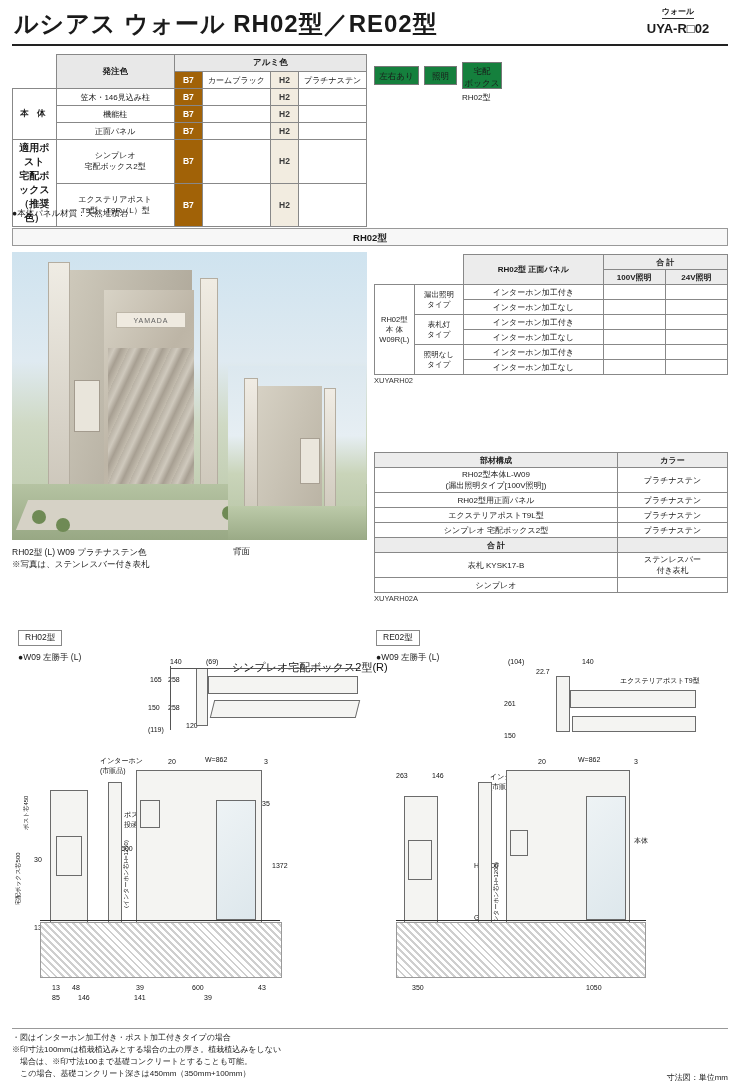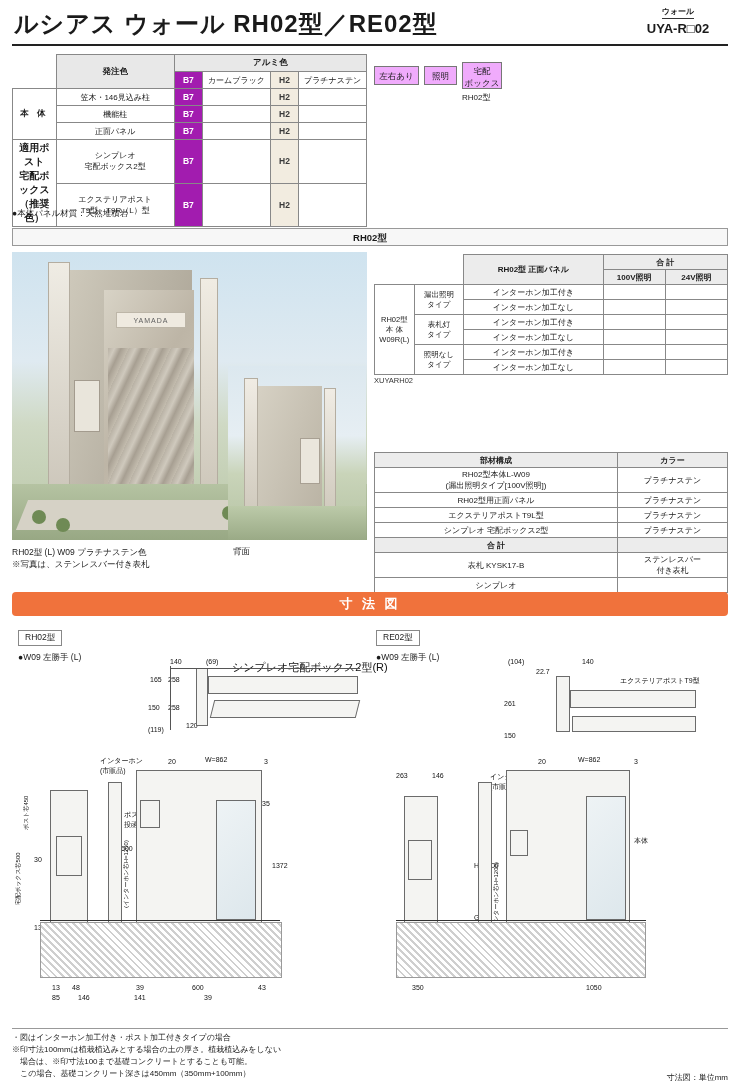--- a/index.html
+++ b/index.html
@@ -26,29 +26,29 @@
   .code-box { position: absolute; right: 12px; top: 6px; text-align: center; width: 100px; }
   .code-label { font-size: 8px; font-weight: bold; border-bottom: 1px solid #333; padding-bottom: 1px; display:inline-block; }
   .code-val { font-size: 13px; font-weight: bold; margin-top: 2px; }
   .hrule { position:absolute; left:12px; right:12px; top:44px; border-top: 2px solid #222; }
 
   
   .color-wrap { position: absolute; left: 12px; top: 54px; width: 355px; }
   table.ct { border-collapse: collapse; width: 100%; font-size: 8.5px; }
   table.ct td, table.ct th { border: 1px solid #888; text-align: center; vertical-align: middle; padding: 1px 2px; height: 17px; }
   .hdr-alumi { background: #e8e8e8; font-weight: bold; }
-  .swatch-dark { background: #a21caf; color: #fff; font-weight: bold; width: 26px; }
+  .swatch-dark { background: #a16207; color: #fff; font-weight: bold; width: 26px; }
   .swatch-light { background: #f2ece0; color: #3a3a3a; font-weight: bold; width: 26px; }
   .sw-name { width: 62px; font-size: 8px; }
   .rowlab { width: 40px; font-weight: bold; letter-spacing: 3px; }
   .sublab { width: 95px; text-align: center; font-size: 8px; }
   .note-mat { position: absolute; left: 12px; top: 208px; font-size: 8.5px; }
 
   
-  .tagbox { position: absolute; border: 1px solid #777; text-align: center; font-size: 8.5px; background: #f0abfc; }
+  .tagbox { position: absolute; border: 1px solid #777; text-align: center; font-size: 8.5px; background: #15803d; }
   .tag-l { left: 374px; top: 66px; width: 45px; height: 19px; line-height: 19px; }
   .tag-m { left: 424px; top: 66px; width: 33px; height: 19px; line-height: 19px; }
   .tag-r { left: 462px; top: 62px; width: 40px; height: 27px; line-height: 12px; padding-top: 2px; }
   .tag-sub { position: absolute; left: 462px; top: 92px; font-size: 8px; }
 
   
   .band {
     position: absolute; left: 12px; top: 228px; width: 716px; height: 18px;
     border: 1px solid #999; background: #f7f7f7; text-align: center; font-size: 9.5px; font-weight: bold;
     line-height: 17px;
@@ -318,21 +318,20 @@
       </tr>
       <tr>
         <td>シンプレオ</td>
         <td></td>
       </tr>
     </tbody>
       </table>
     <div class="small-code">XUYARH02A</div>
   </div>
 
-  <div class="sect">寸 法 図</div>
 
   <div class="dimlabel" style="left:18px; top:630px;">RH02型</div>
   <div class="bullet" style="left:18px; top:652px;">●W09 左勝手 (L)</div>
 
   <div class="dimtxt" style="left:170px; top:658px;">140</div>
   <div class="dimtxt" style="left:206px; top:658px;">(69)</div>
   <div class="dimtxt" style="left:232px; top:660px;font-size:11px;">シンプレオ宅配ボックス2型(R)</div>
   <div class="dimtxt" style="left:150px; top:676px;">165</div>
   <div class="dimtxt" style="left:168px; top:676px;">258</div>
   <div class="dimtxt" style="left:148px; top:704px;">150</div>

